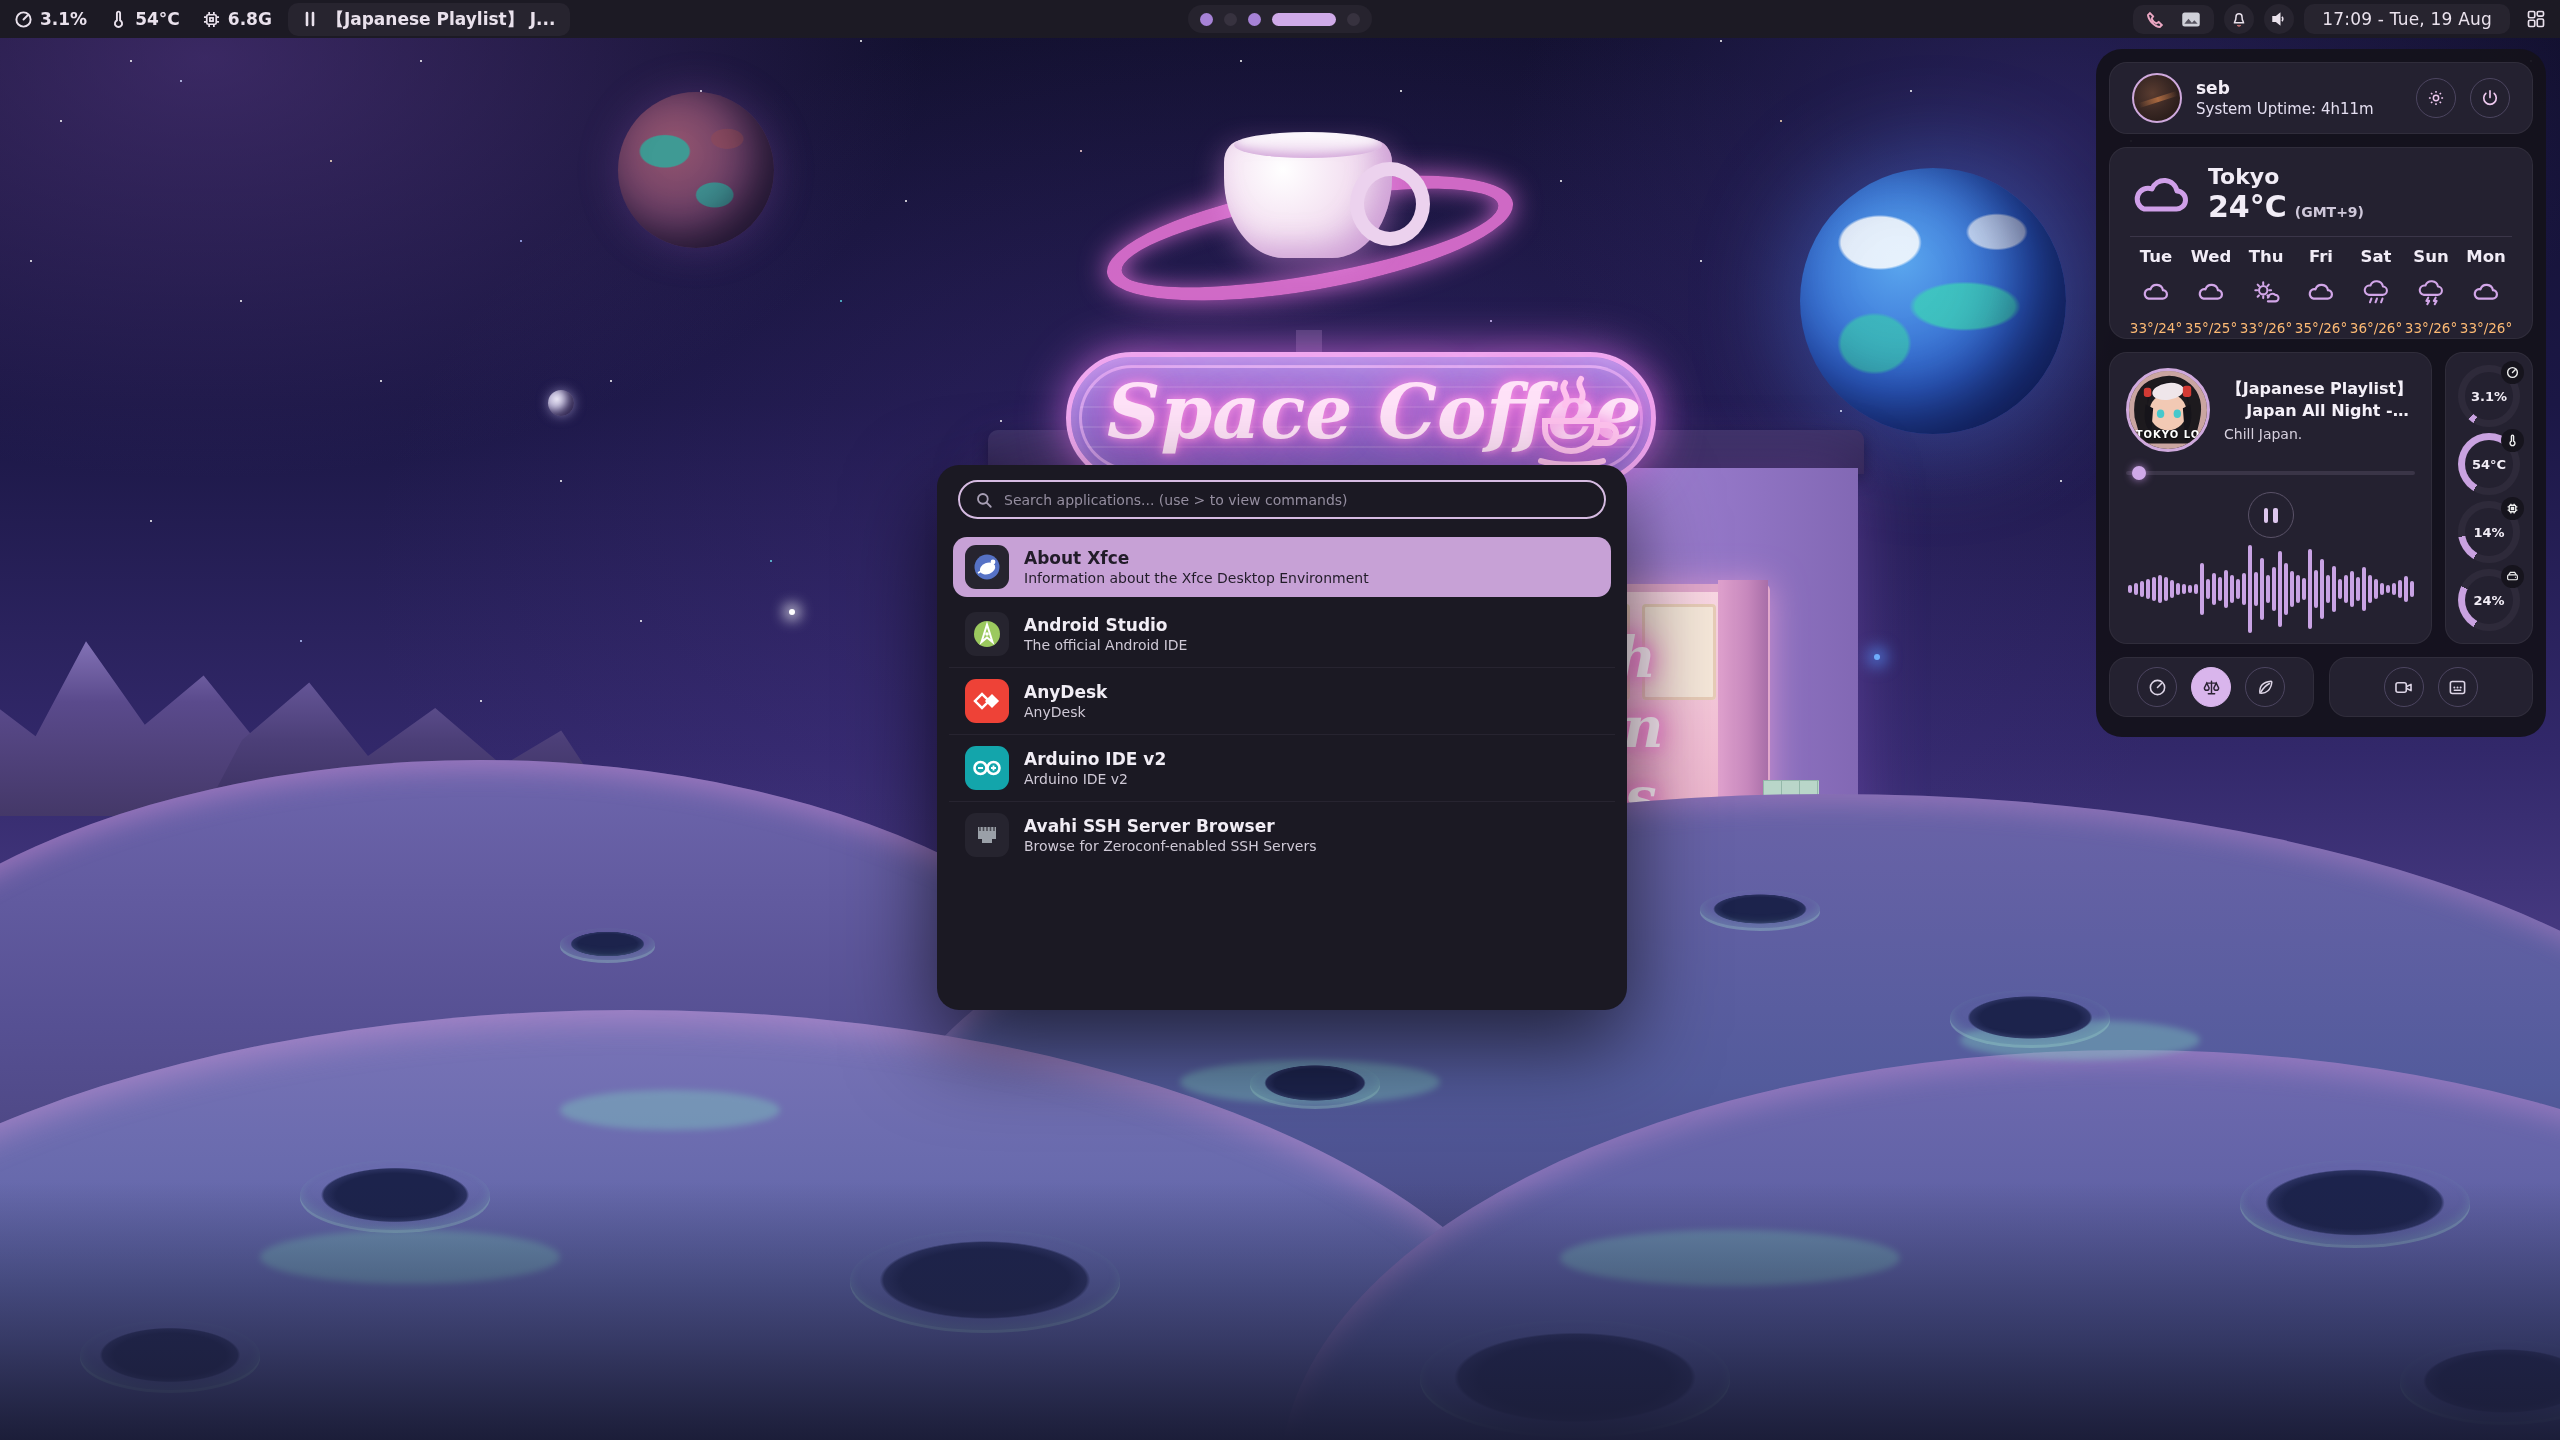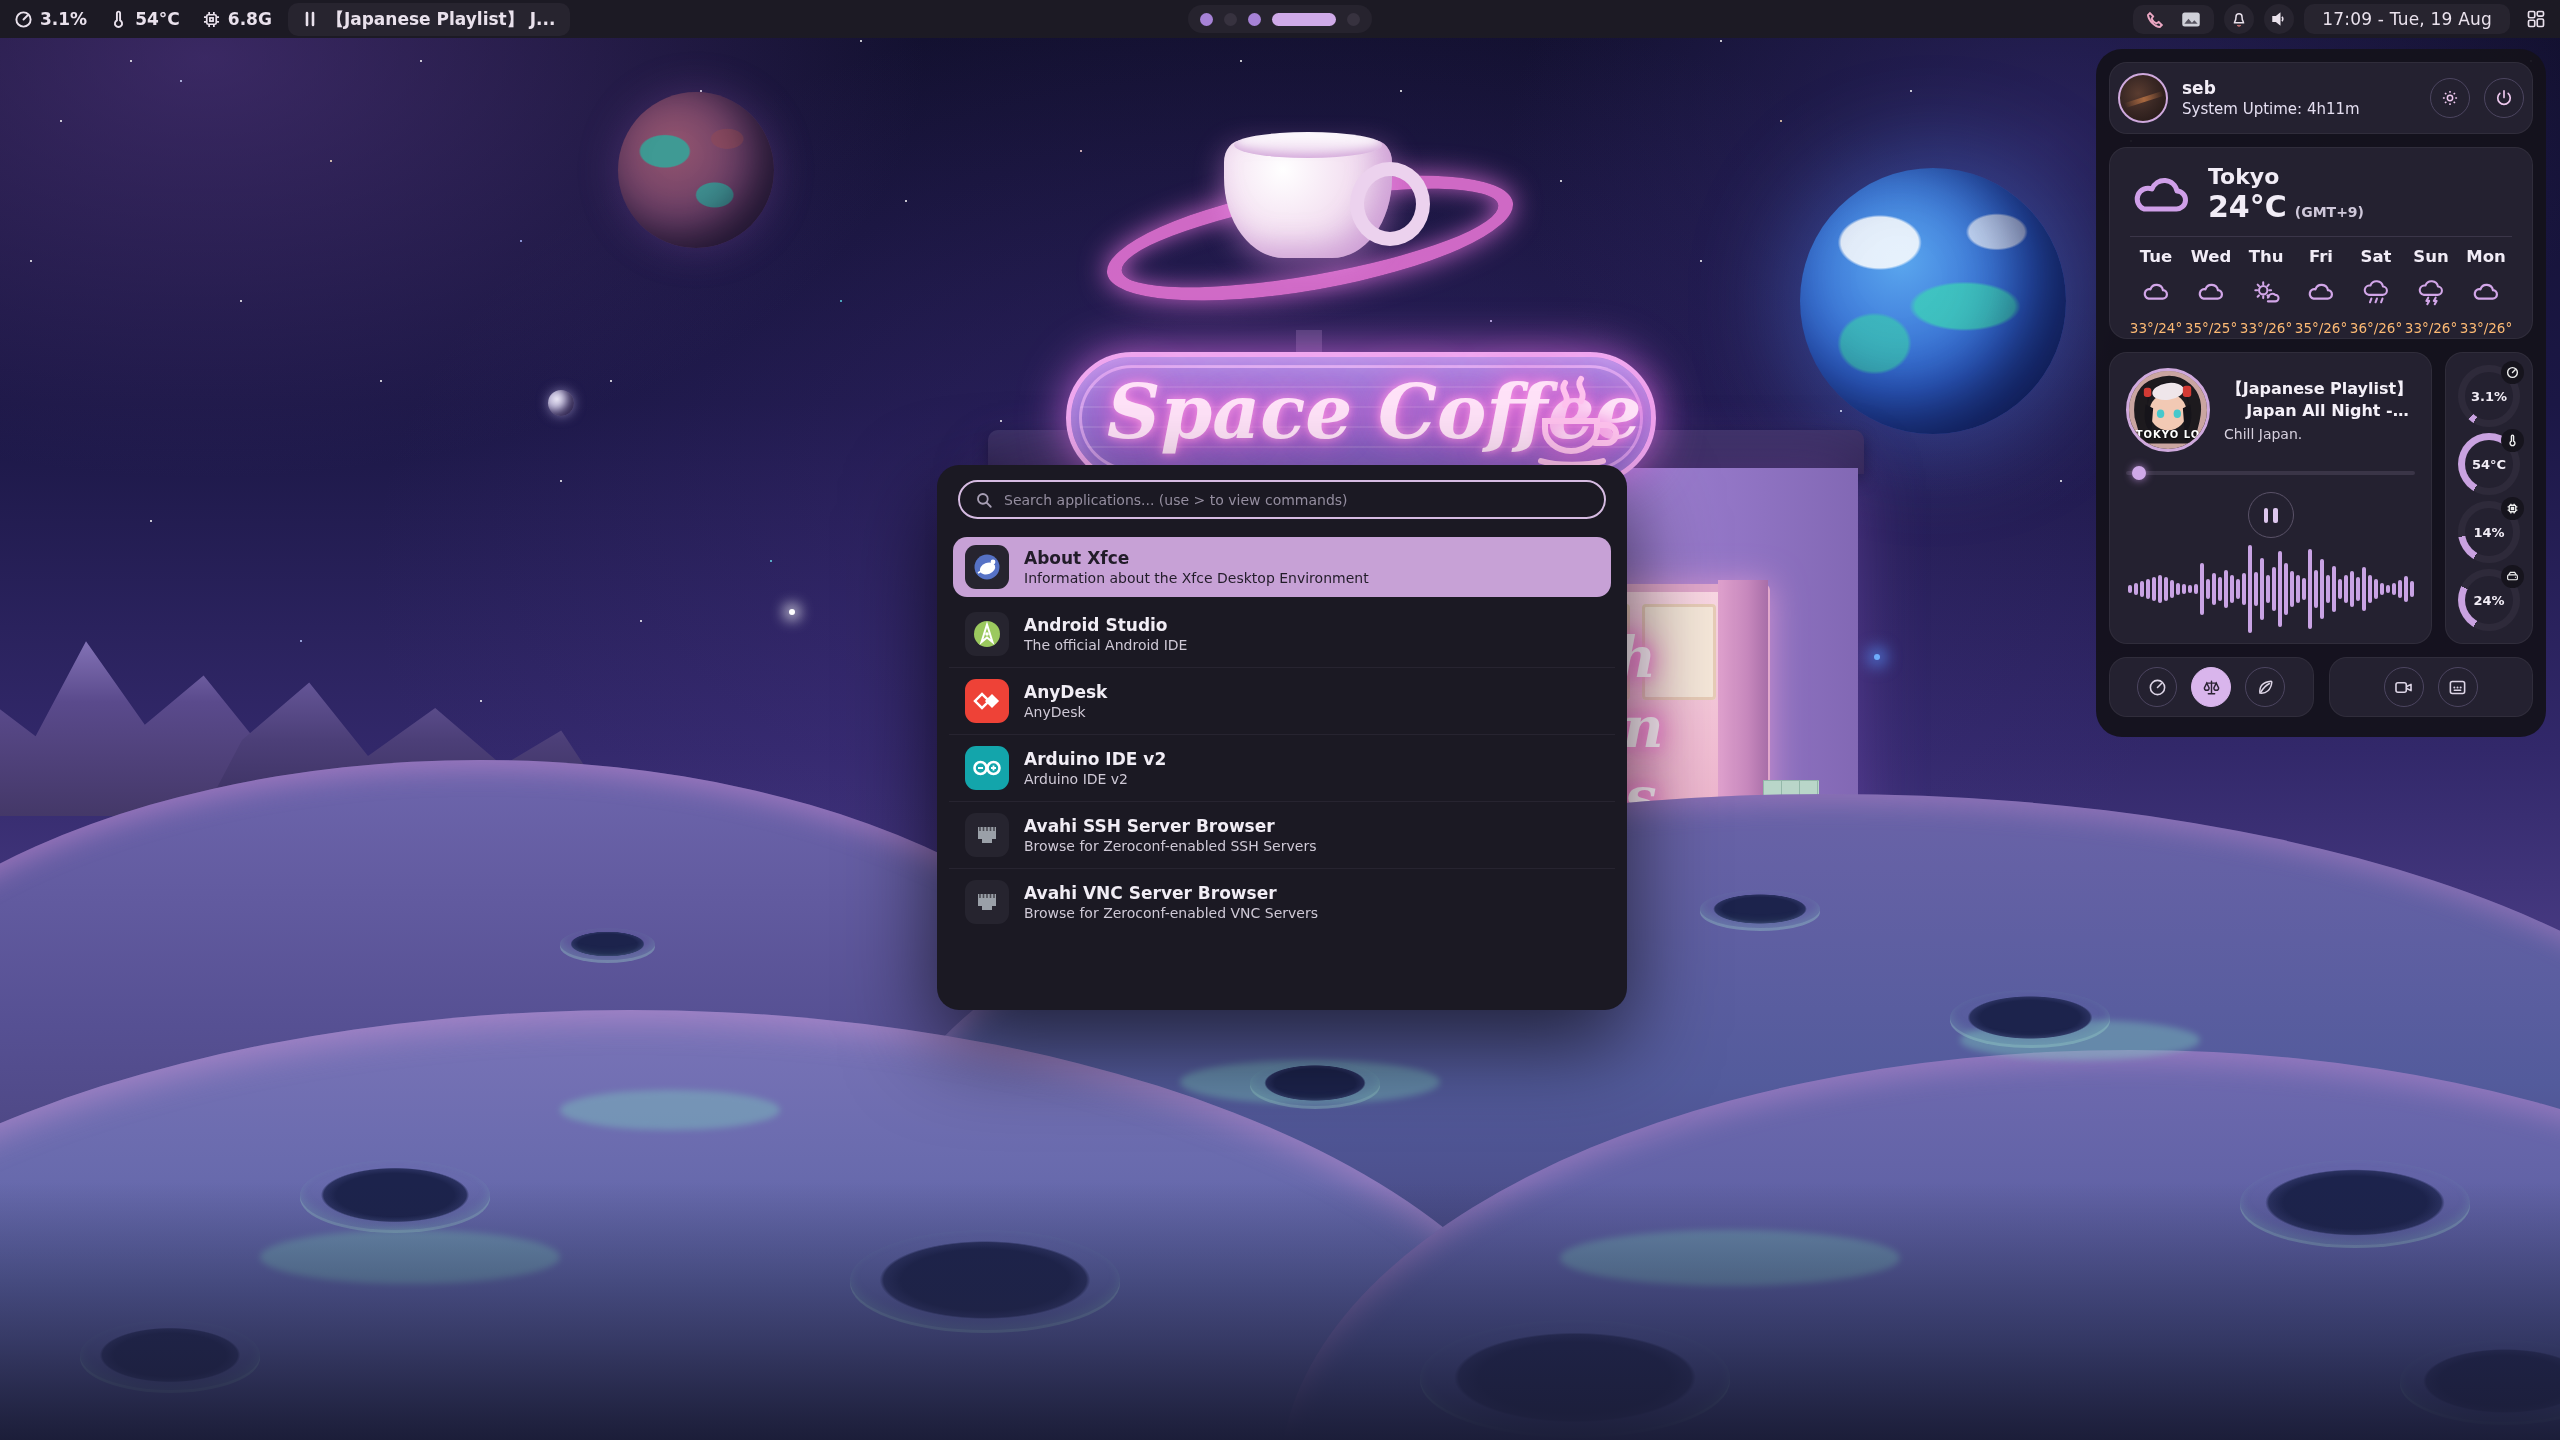--- a/index.html
+++ b/index.html
@@ -179,21 +179,21 @@
   .app-text { display:flex; flex-direction:column; gap:2px; min-width:0; }
   .app-title { font-size:17px; font-weight:700; color:#f1edf5; }
   .app-sub { font-size:14px; color:#cfc9d6; }
   .app-row.selected .app-title, .app-row.selected .app-sub { color:#221c29; }
 
   
   .panel { position:absolute; left:2096px; top:49px; width:450px; height:688px; z-index:35;
     background:rgba(20,18,27,.95); border-radius:26px; padding:13px; display:flex; flex-direction:column; gap:13px; }
   .card { background:#242130; border:1px solid rgba(255,255,255,.055); border-radius:18px; }
 
-  .user-card { height:72px; display:flex; align-items:center; padding:0 8px; gap:14px; }
+  .user-card { height:72px; display:flex; align-items:center; padding:0 22px; gap:14px; }
   .avatar { width:50px; height:50px; border-radius:50%; border:2.5px solid #cfa9dd; flex:none;
     background:radial-gradient(circle at 40% 40%, #5a3c30 0%, #3a2824 45%, #1e1412 100%);
     position:relative; overflow:hidden; }
   .avatar::after { content:""; position:absolute; left:4px; top:22px; width:40px; height:5px;
     background:linear-gradient(90deg,transparent,#a8683f,transparent); transform:rotate(-18deg); }
   .user-text { display:flex; flex-direction:column; gap:2px; }
   .user-name { font-size:17px; font-weight:700; color:#f2edf6; }
   .user-uptime { font-size:15px; color:#e4def0; }
   .round-btn { width:40px; height:40px; border-radius:50%; border:1.5px solid #4c4560;
     display:flex; align-items:center; justify-content:center; color:#eec8ee; }
@@ -467,31 +467,20 @@
           <rect width="44" height="44" rx="11" fill="#26242f"></rect>
           <path d="M13 14 h18 v12 h-4 v4 h-10 v-4 h-4 z" fill="#9aa0a8"></path>
           <path d="M15 14 v4 M18.5 14 v4 M22 14 v4 M25.5 14 v4 M29 14 v4" stroke="#4a4a52" stroke-width="1.6"></path>
         </svg>
       <span class="app-text">
           <span class="app-title">Avahi SSH Server Browser</span>
           <span class="app-sub">Browse for Zeroconf-enabled SSH Servers</span>
         </span>
     </div>
 
-    <div class="app-row">
-      <svg class="app-icon" viewBox="0 0 44 44">
-          <rect width="44" height="44" rx="11" fill="#26242f"></rect>
-          <path d="M13 14 h18 v12 h-4 v4 h-10 v-4 h-4 z" fill="#9aa0a8"></path>
-          <path d="M15 14 v4 M18.5 14 v4 M22 14 v4 M25.5 14 v4 M29 14 v4" stroke="#4a4a52" stroke-width="1.6"></path>
-        </svg>
-      <span class="app-text">
-          <span class="app-title">Avahi VNC Server Browser</span>
-          <span class="app-sub">Browse for Zeroconf-enabled VNC Servers</span>
-        </span>
-    </div>
 
   </div>
 </div>
 
 <div class="panel">
 
   <div class="card user-card">
     <div class="avatar"></div>
     <div class="user-text">
       <span class="user-name">seb</span>

